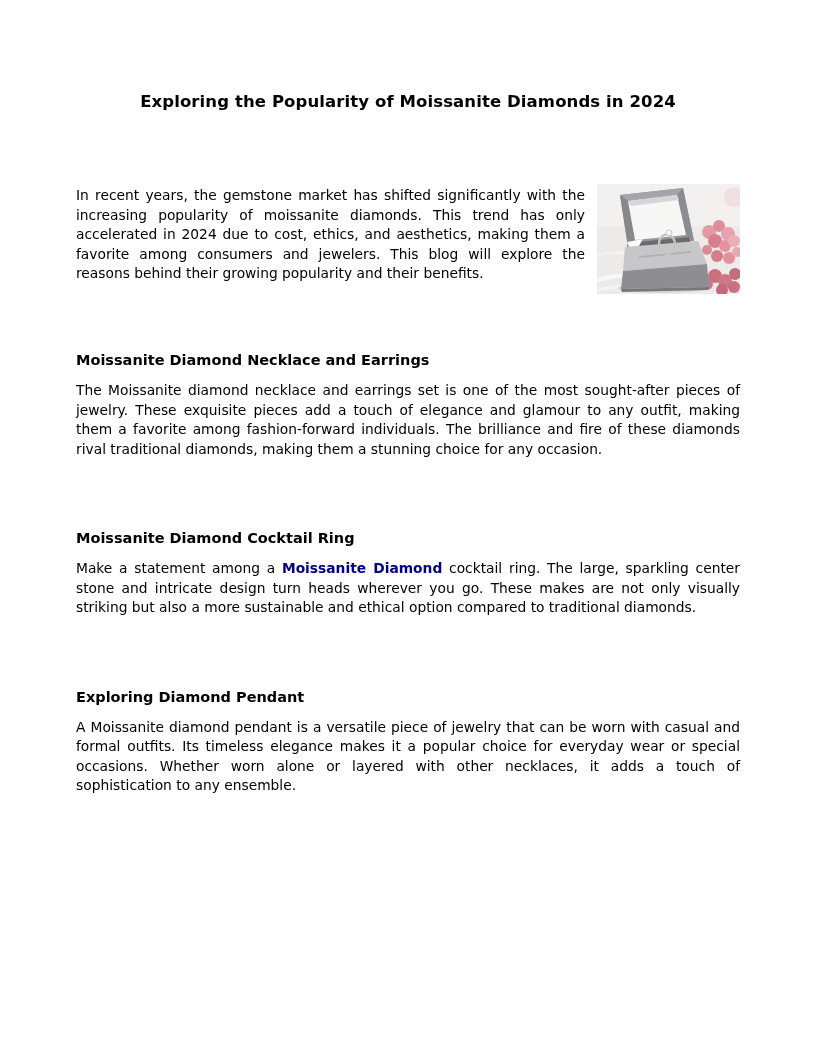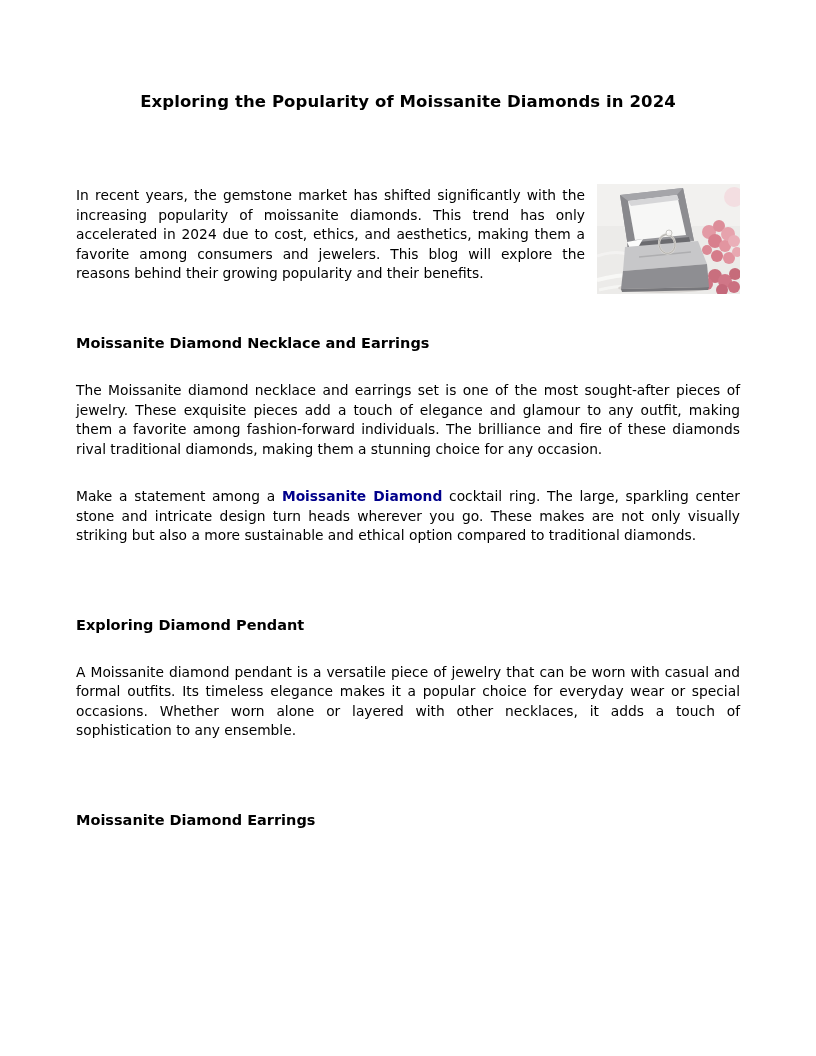--- a/index.html
+++ b/index.html
@@ -30,34 +30,34 @@
     margin-top: 72px;
   }
   .hero-image {
     float: right;
     width: 143px;
     height: 110px;
     margin: -2px 0 8px 12px;
     display: block;
   }
   .body-text {
-    margin: 28px 0 0 0;
+    margin: 11px 0 0 0;
     font-size: 13.8px;
     line-height: 19.5px;
     text-align: justify;
   }
   .intro-block .body-text { margin: 0; }
   .section-heading {
     margin: 69px 0 0 0;
     font-size: 14.5px;
     line-height: 20px;
     font-weight: bold;
     clear: both;
   }
-  .section-heading.first { margin-top: 31px; }
+  .section-heading.first { margin-top: 48px; }
   .inline-link {
     color: #00008B;
     font-weight: bold;
     text-decoration: none;
     cursor: pointer;
   }
   .clearfix { clear: both; }
 </style>
 </head>
 <body>
@@ -124,20 +124,20 @@
         <circle cx="71" cy="48" r="1" fill="#ffffff"></circle>
       </g>
     </svg>
     <p class="body-text">In recent years, the gemstone market has shifted significantly with the increasing popularity of moissanite diamonds. This trend has only accelerated in 2024 due to cost, ethics, and aesthetics, making them a favorite among consumers and jewelers. This blog will explore the reasons behind their growing popularity and their benefits.</p>
     <div class="clearfix"></div>
   </div>
 
   <h2 class="section-heading first">Moissanite Diamond Necklace and Earrings</h2>
   <p class="body-text">The Moissanite diamond necklace and earrings set is one of the most sought-after pieces of jewelry. These exquisite pieces add a touch of elegance and glamour to any outfit, making them a favorite among fashion-forward individuals. The brilliance and fire of these diamonds rival traditional diamonds, making them a stunning choice for any occasion.</p>
 
+  <h2 class="section-heading">Moissanite Diamond Cocktail Ring</h2>
   <p class="body-text"><span>Make a statement among a </span><a class="inline-link" href="#">Moissanite Diamond</a><span> cocktail ring. The large, sparkling center stone and intricate design turn heads wherever you go. These makes are not only visually striking but also a more sustainable and ethical option compared to traditional diamonds.</span></p>
 
   <h2 class="section-heading">Exploring Diamond Pendant</h2>
   <p class="body-text">A Moissanite diamond pendant is a versatile piece of jewelry that can be worn with casual and formal outfits. Its timeless elegance makes it a popular choice for everyday wear or special occasions. Whether worn alone or layered with other necklaces, it adds a touch of sophistication to any ensemble.</p>
 
-  <h2 class="section-heading">Moissanite Diamond Earrings</h2>
 
 </div>
 
 </body></html>

